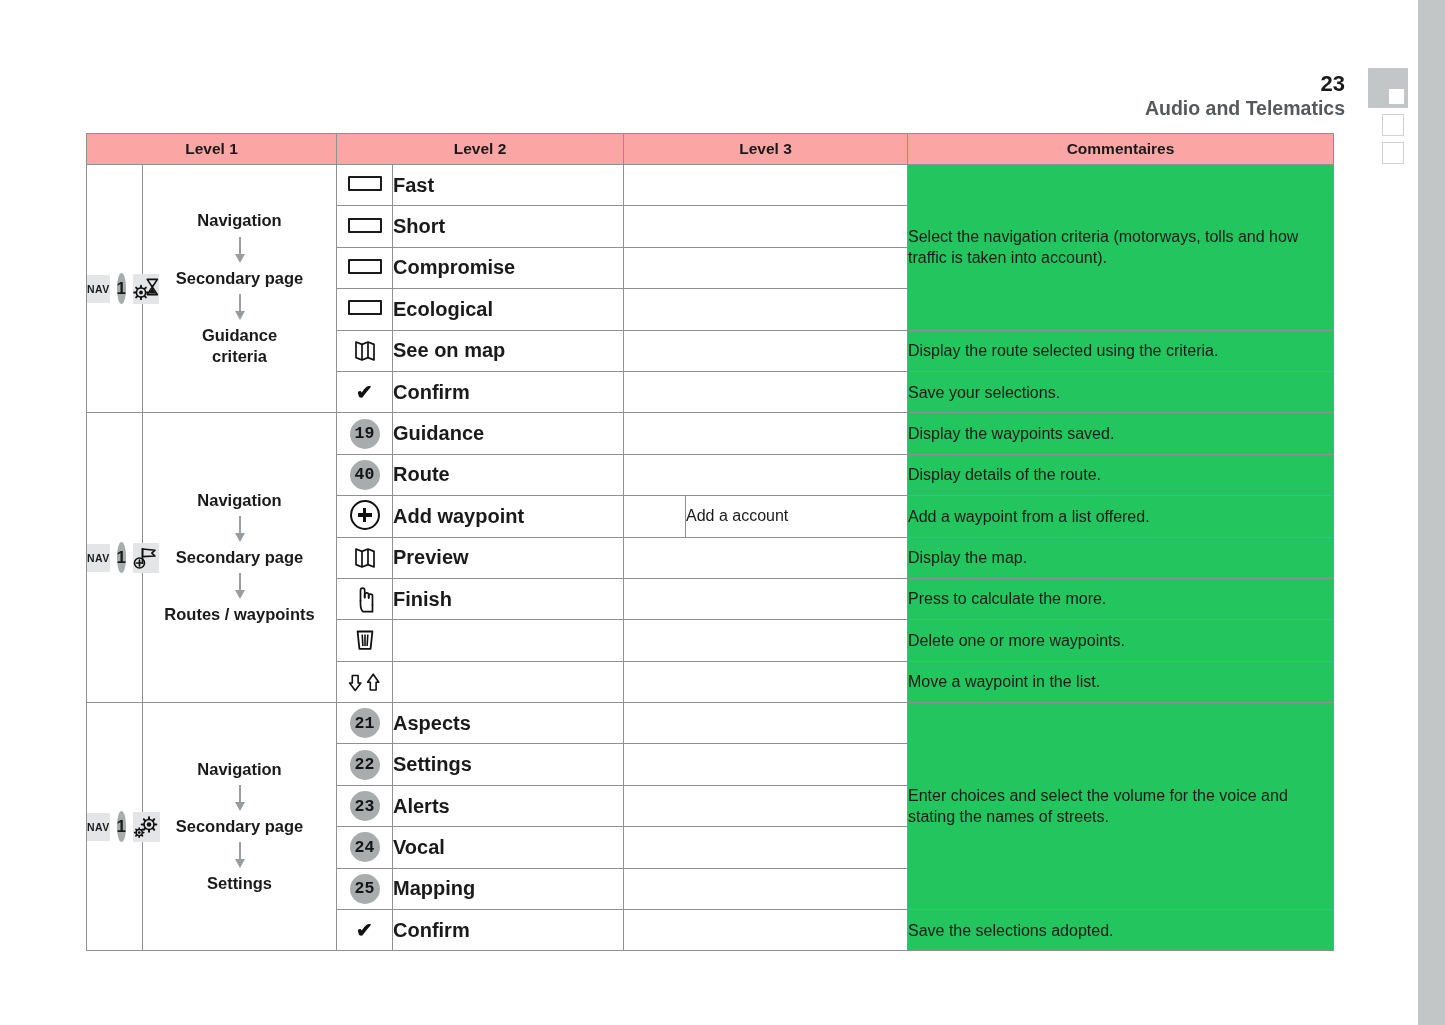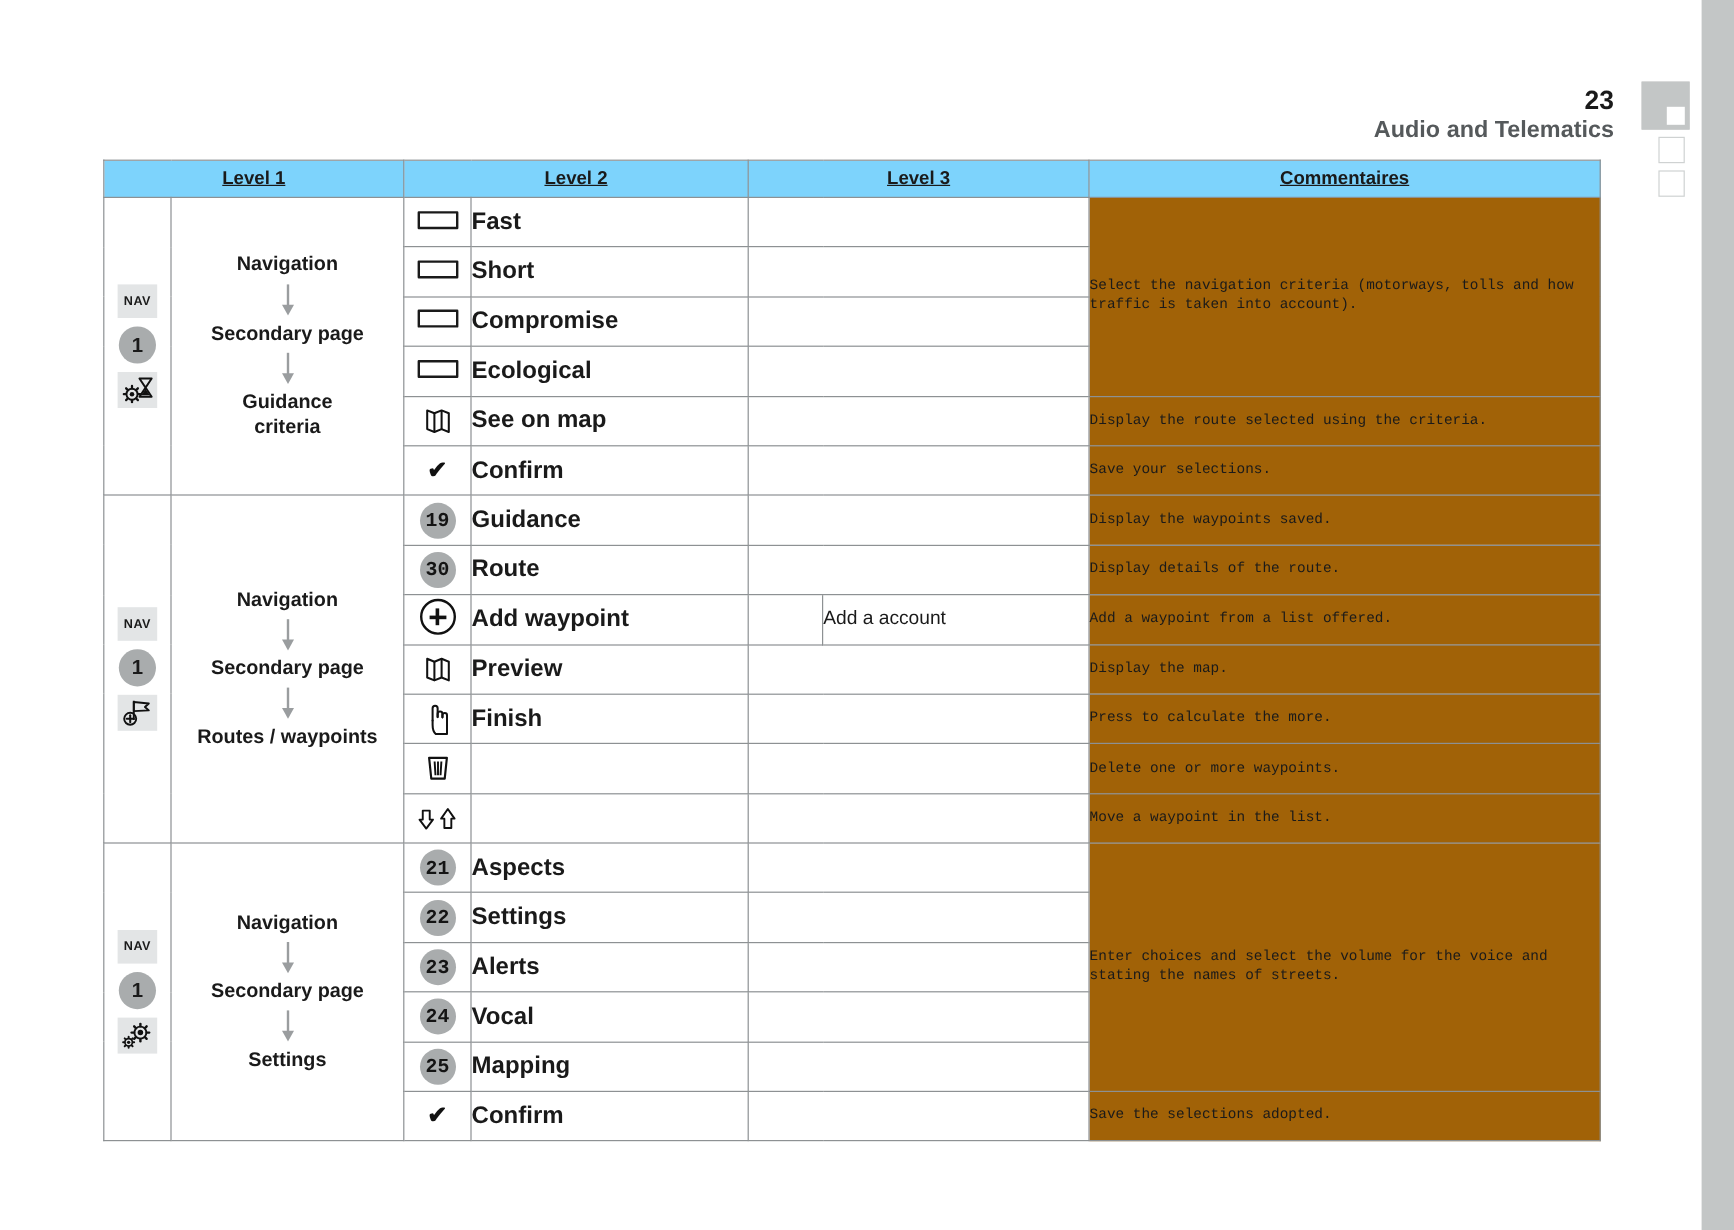--- a/index.html
+++ b/index.html
@@ -49,38 +49,37 @@
   }
   table.menu{
     border-collapse:collapse;width:1247px;table-layout:fixed;
     font-size:15px;color:#1a1a1a;
   }
   table.menu td, table.menu th{
     border:1px solid #8d9193;
     padding:0;vertical-align:middle;
   }
   thead th{
-    background:#7dd3fc;
+    background:#fca5a5;
     height:30px;font-size:15.5px;font-weight:bold;text-align:center;
     color:#1a1a1a;
     border:1px solid #7c8082;
-    text-decoration:underline;
   }
   
   col.c-icon{width:56px;}
   col.c-lvl1{width:194px;}
   col.c-l2ico{width:56px;}
   col.c-l2txt{width:231px;}
   col.c-l3a{width:62px;}
   col.c-l3b{width:222px;}
   col.c-comm{width:426px;}
   .lvl2-txt{font-weight:bold;font-size:20px;padding-left:13px;}
   .lvl3-txt{font-size:16px;padding-left:12px;}
   .comm-cell{
-    background:#a16207;font-size:12px;padding:0 14px;line-height:1.33;font-family:Liberation Mono, monospace;
+    background:#22c55e;font-size:16px;padding:0 14px;line-height:1.33;
   }
   .rowh{height:41.4px;}
   .icon-cell{text-align:center;}
   
   .l1-stack{
     text-align:center;font-weight:bold;font-size:16.5px;line-height:1.28;
     padding:6px 4px;
   }
   .l1-stack .arrow{
     display:block;margin:5px auto;width:10px;height:26px;position:relative;
@@ -88,21 +87,21 @@
   .l1-stack .arrow:before{
     content:"";position:absolute;left:4px;top:0;width:2px;height:18px;background:#9a9d9f;
   }
   .l1-stack .arrow:after{
     content:"";position:absolute;left:0px;top:17px;
     border-left:5px solid transparent;border-right:5px solid transparent;
     border-top:9px solid #9a9d9f;
   }
   
   .icon-stack{
-    display:flex;flex-direction:column;align-items:center;gap:7px;
+    display:flex;flex-direction:row;align-items:center;gap:7px;
     padding:6px 0;
   }
   .nav-chip{
     width:33px;height:28px;background:#e3e5e6;
     display:flex;align-items:center;justify-content:center;
     font-size:10.5px;font-weight:bold;color:#1a1a1a;letter-spacing:.4px;
   }
   .num-circle{
     width:31px;height:31px;border-radius:50%;background:#a9acad;
     display:flex;align-items:center;justify-content:center;
@@ -279,21 +278,21 @@
           <span class="arrow"></span>
           <div>Routes / waypoints</div>
         </div>
       </td>
       <td class="icon-cell"><span class="badge-circ">19</span></td>
       <td class="lvl2-txt">Guidance</td>
       <td colspan="2"></td>
       <td class="comm-cell">Display the waypoints saved.</td>
     </tr>
     <tr class="rowh">
-      <td class="icon-cell"><span class="badge-circ">30</span></td>
+      <td class="icon-cell"><span class="badge-circ">40</span></td>
       <td class="lvl2-txt">Route</td>
       <td colspan="2"></td>
       <td class="comm-cell">Display details of the route.</td>
     </tr>
     <tr class="rowh">
       <td class="icon-cell"><span class="plus-circ"></span></td>
       <td class="lvl2-txt">Add waypoint</td>
       <td></td>
       <td class="lvl3-txt">Add a account</td>
       <td class="comm-cell">Add a waypoint from a list offered.</td>

